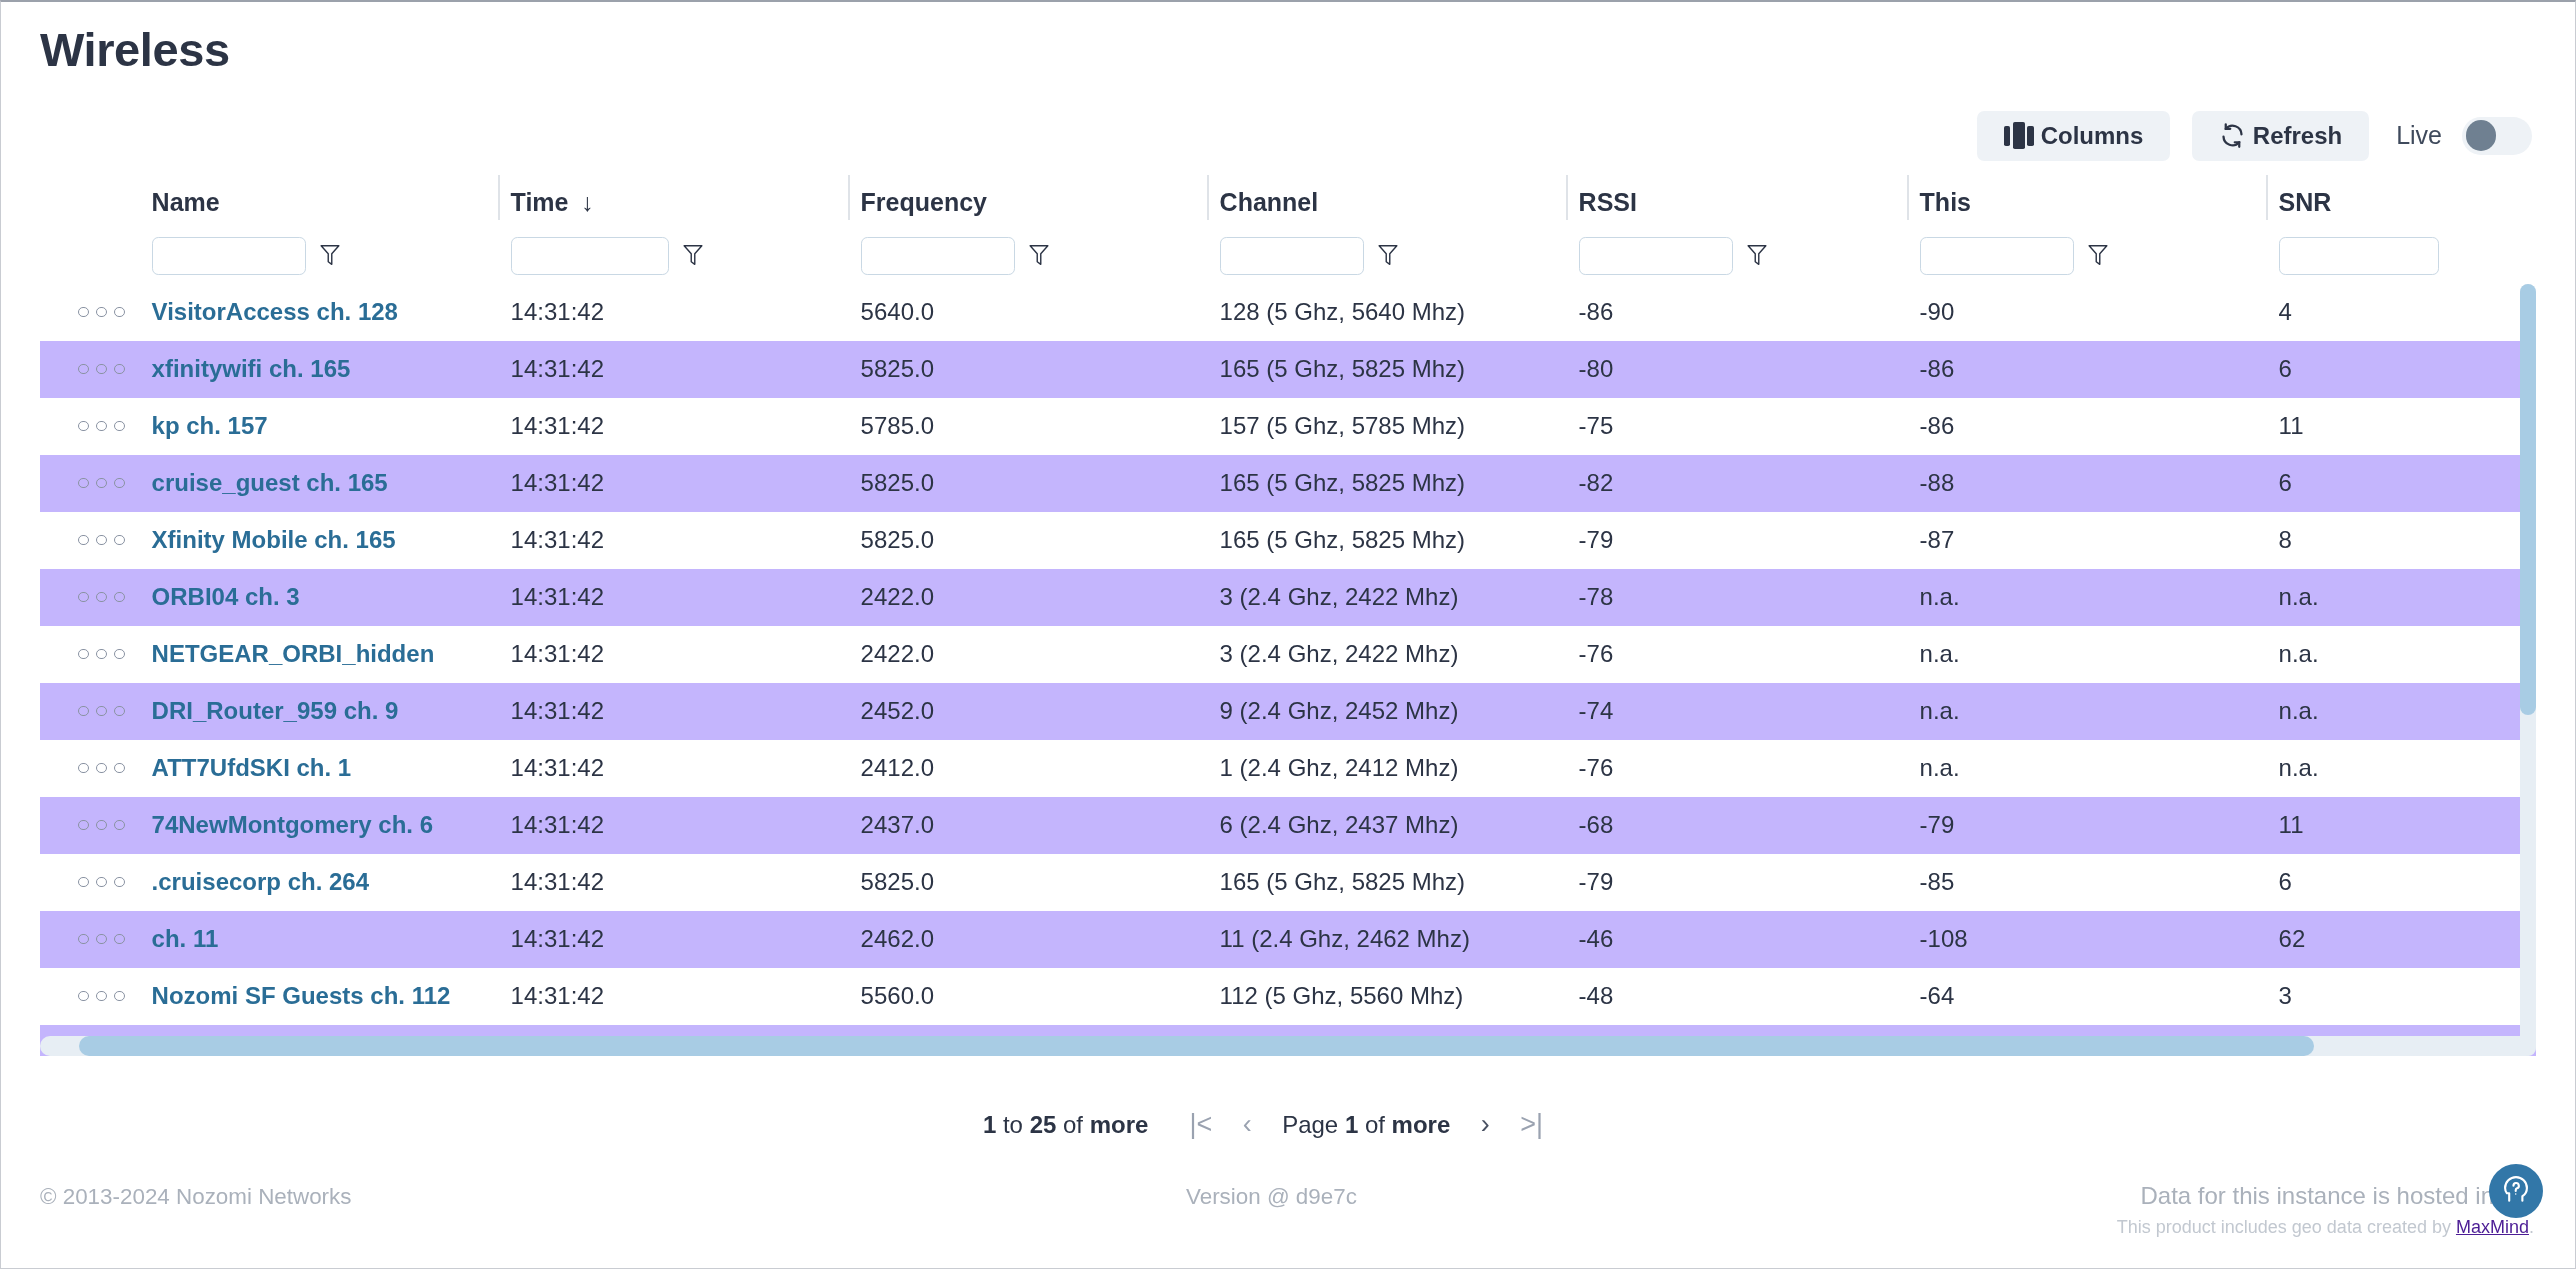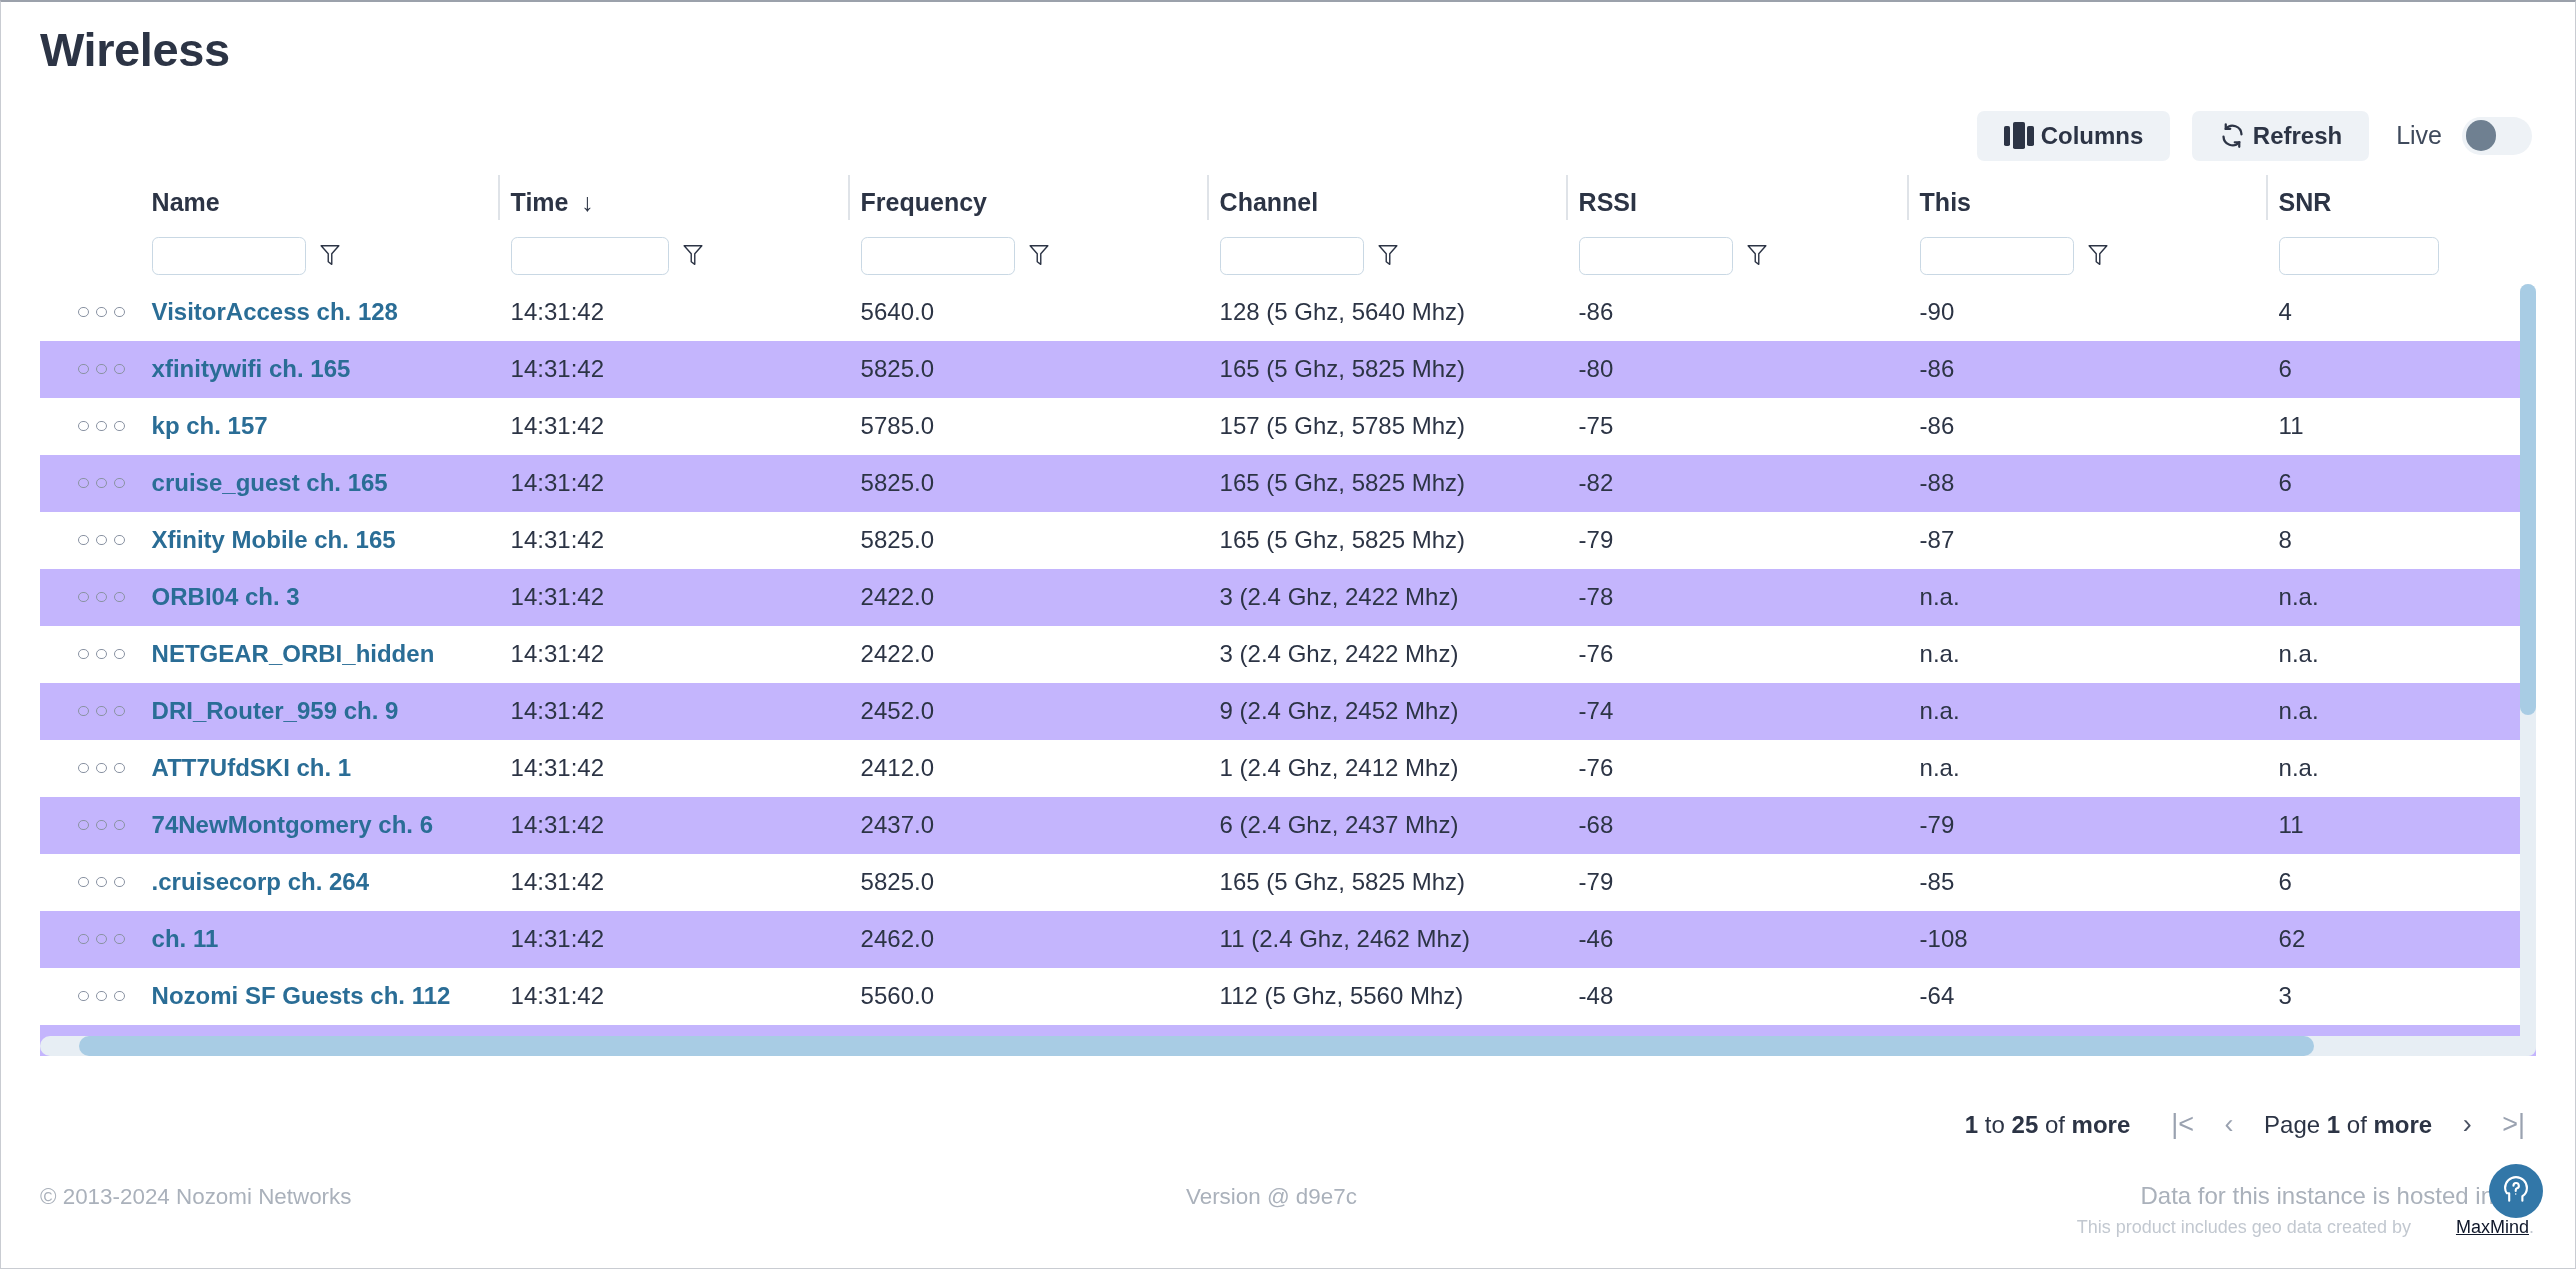--- a/index.html
+++ b/index.html
@@ -314,21 +314,21 @@
     background: #a8cce4;
     border-radius: 10px;
   }
 
   
   .pagination {
     flex: 0 0 auto;
     height: 75px;
     display: flex;
     align-items: center;
-    justify-content: flex-end;
+    justify-content: center;
     padding-right: 50px;
     gap: 41px;
     font-size: 24px;
     color: #2c3445;
   }
   .pagination b { font-weight: bold; }
   .pager-ctrls {
     display: flex;
     align-items: center;
     gap: 30.5px;
@@ -370,23 +370,22 @@
   .foot-right .line1 {
     font-size: 24px;
     color: #aab1bb;
   }
   .foot-right .line2 {
     font-size: 18px;
     color: #c2c8d0;
     margin-top: 7.2px;
   }
   .foot-right .line2 a {
-    color: #0f172a;
+    color: #4c1d95;
     text-decoration: underline;
-    margin-left: 40px;
   }
   .help-fab {
     position: absolute;
     right: 32px;
     top: 1.8px;
     width: 54px;
     height: 54px;
     border-radius: 50%;
     background: #3277a8;
     display: flex;

